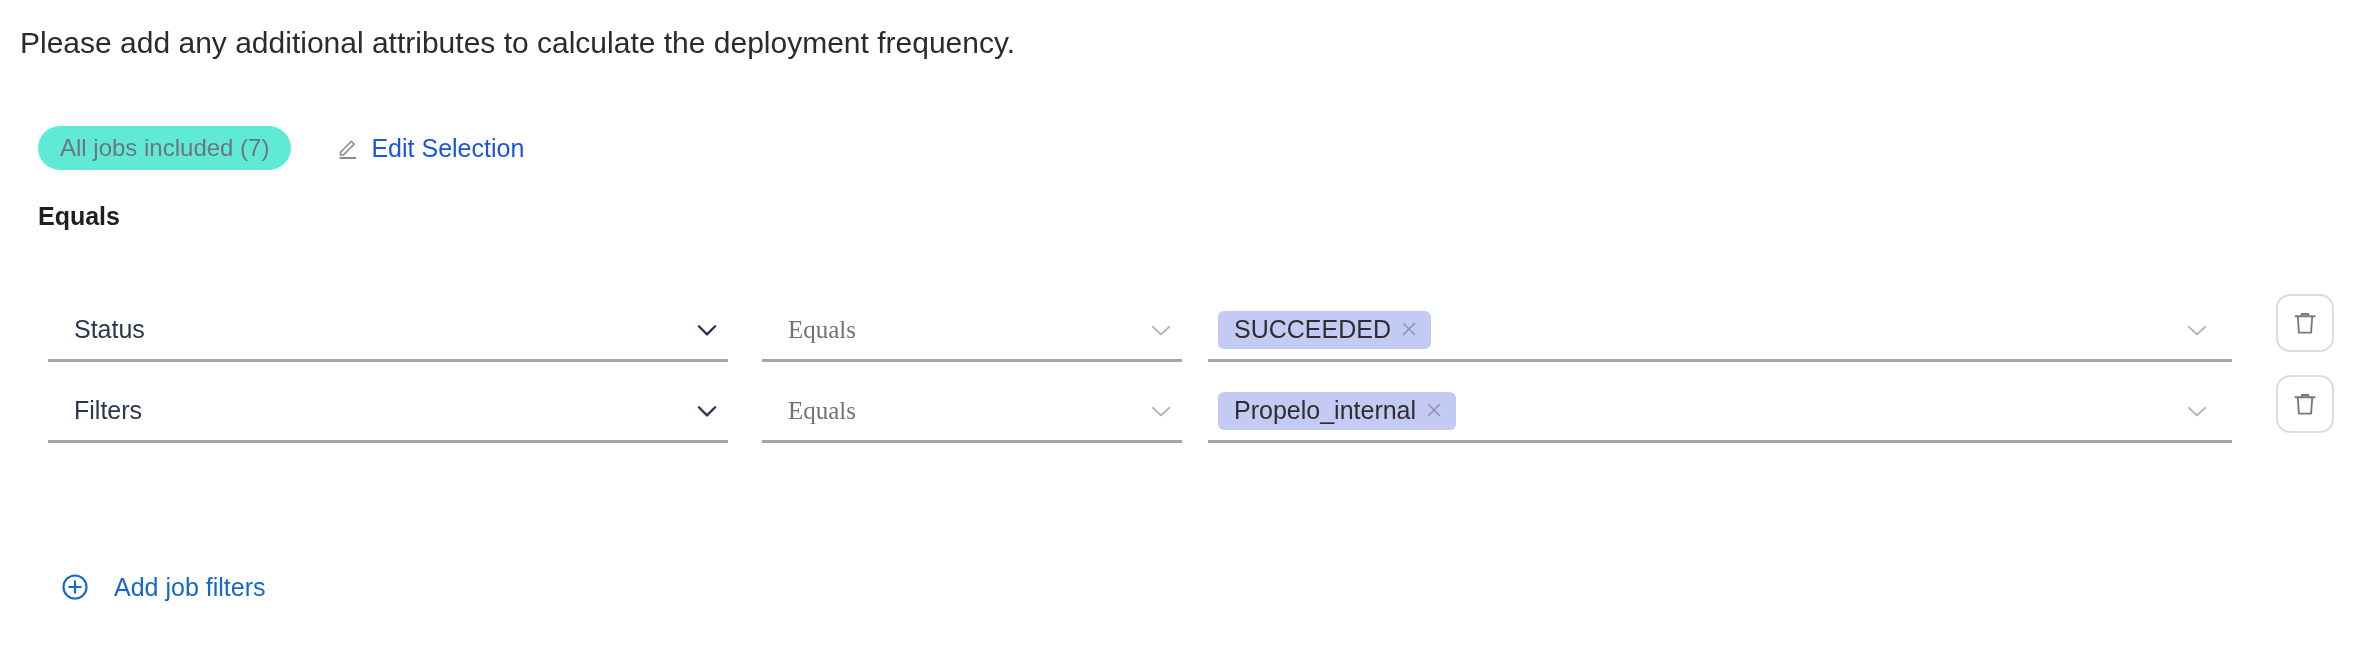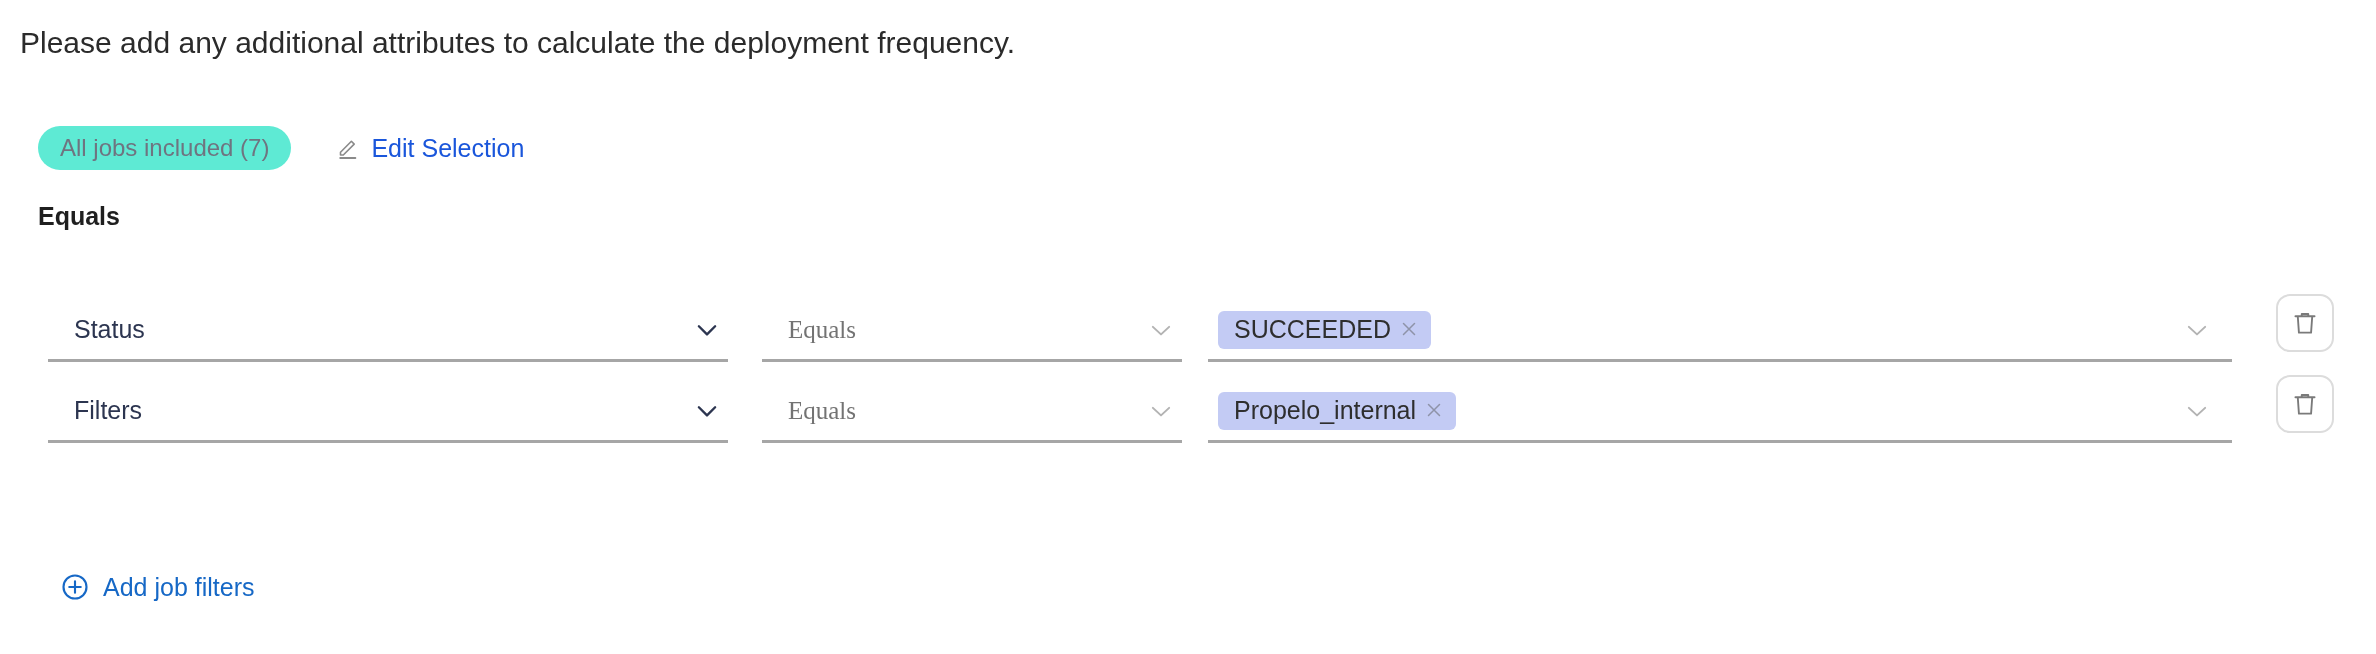--- a/index.html
+++ b/index.html
@@ -181,21 +181,21 @@
   }
   .del-btn svg { display: block; }
 
   
   .add-filters {
     position: absolute;
     left: 60px;
     top: 572px;
     display: inline-flex;
     align-items: center;
-    gap: 13px;
+    gap: 24px;
     color: #1668c6;
     font-size: 25px;
     cursor: pointer;
     white-space: nowrap;
   }
   .add-filters .plus { display: inline-flex; align-items: center; }
 </style>
 </head>
 <body>
 

